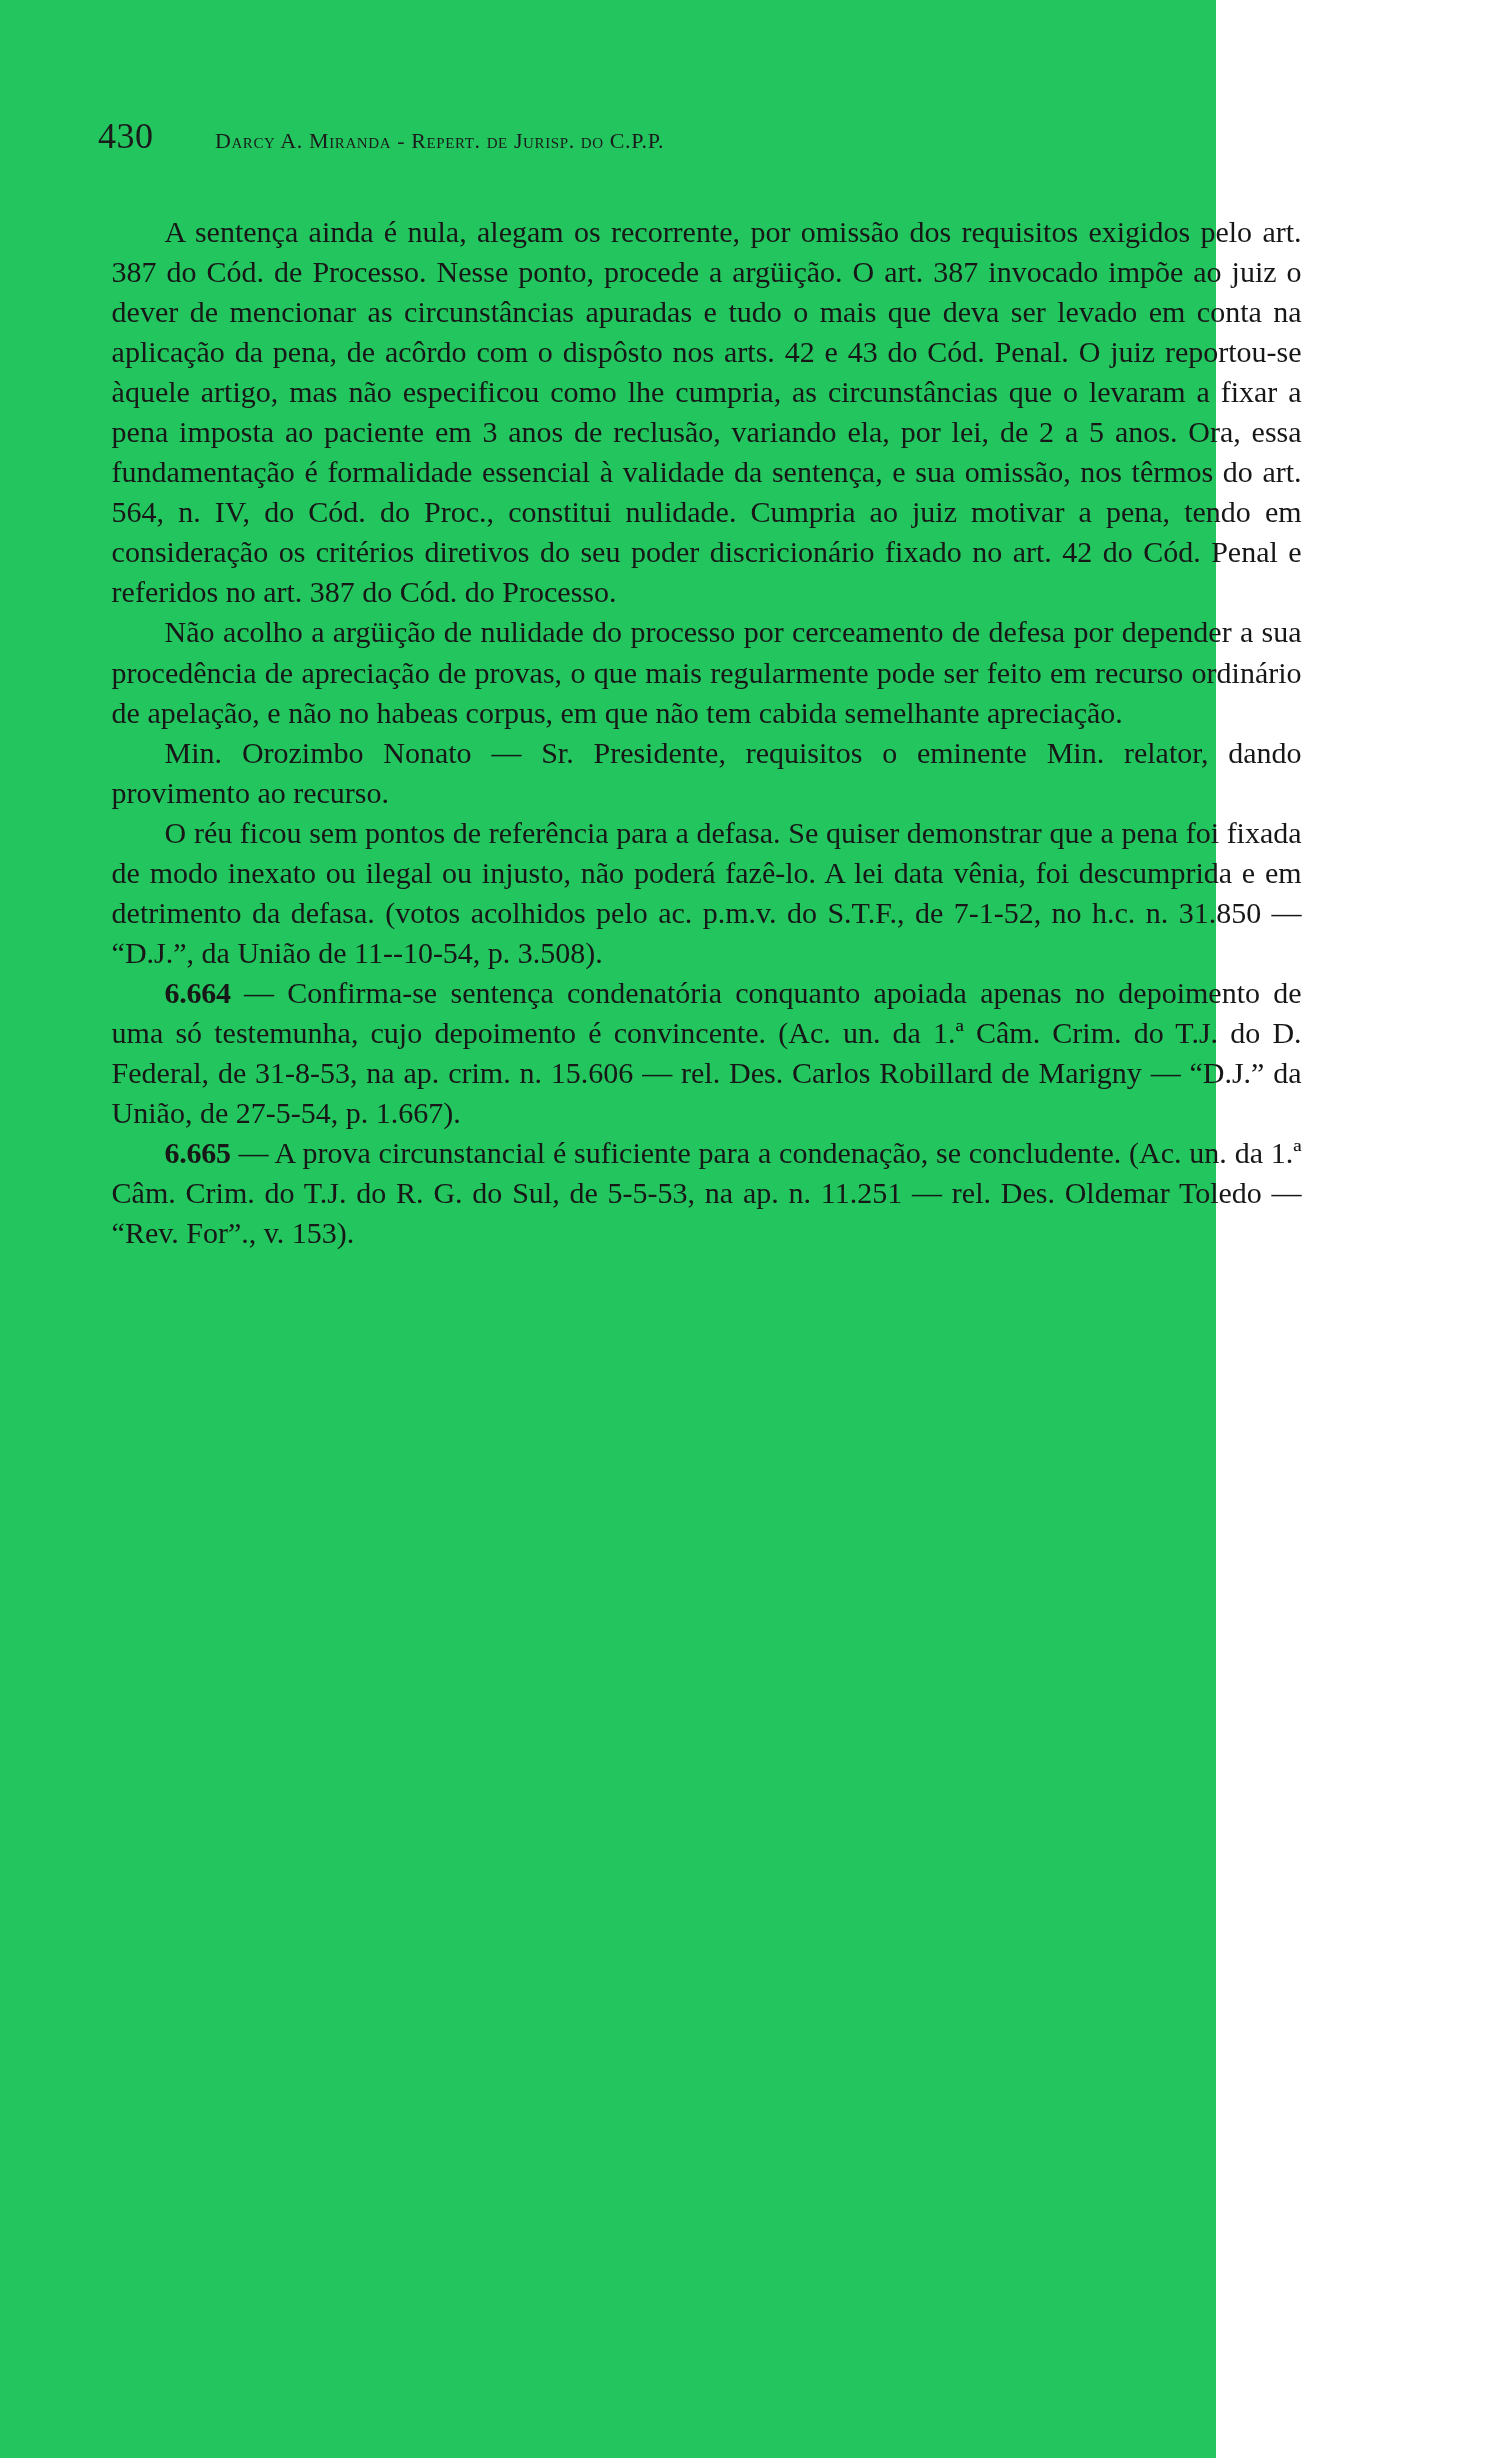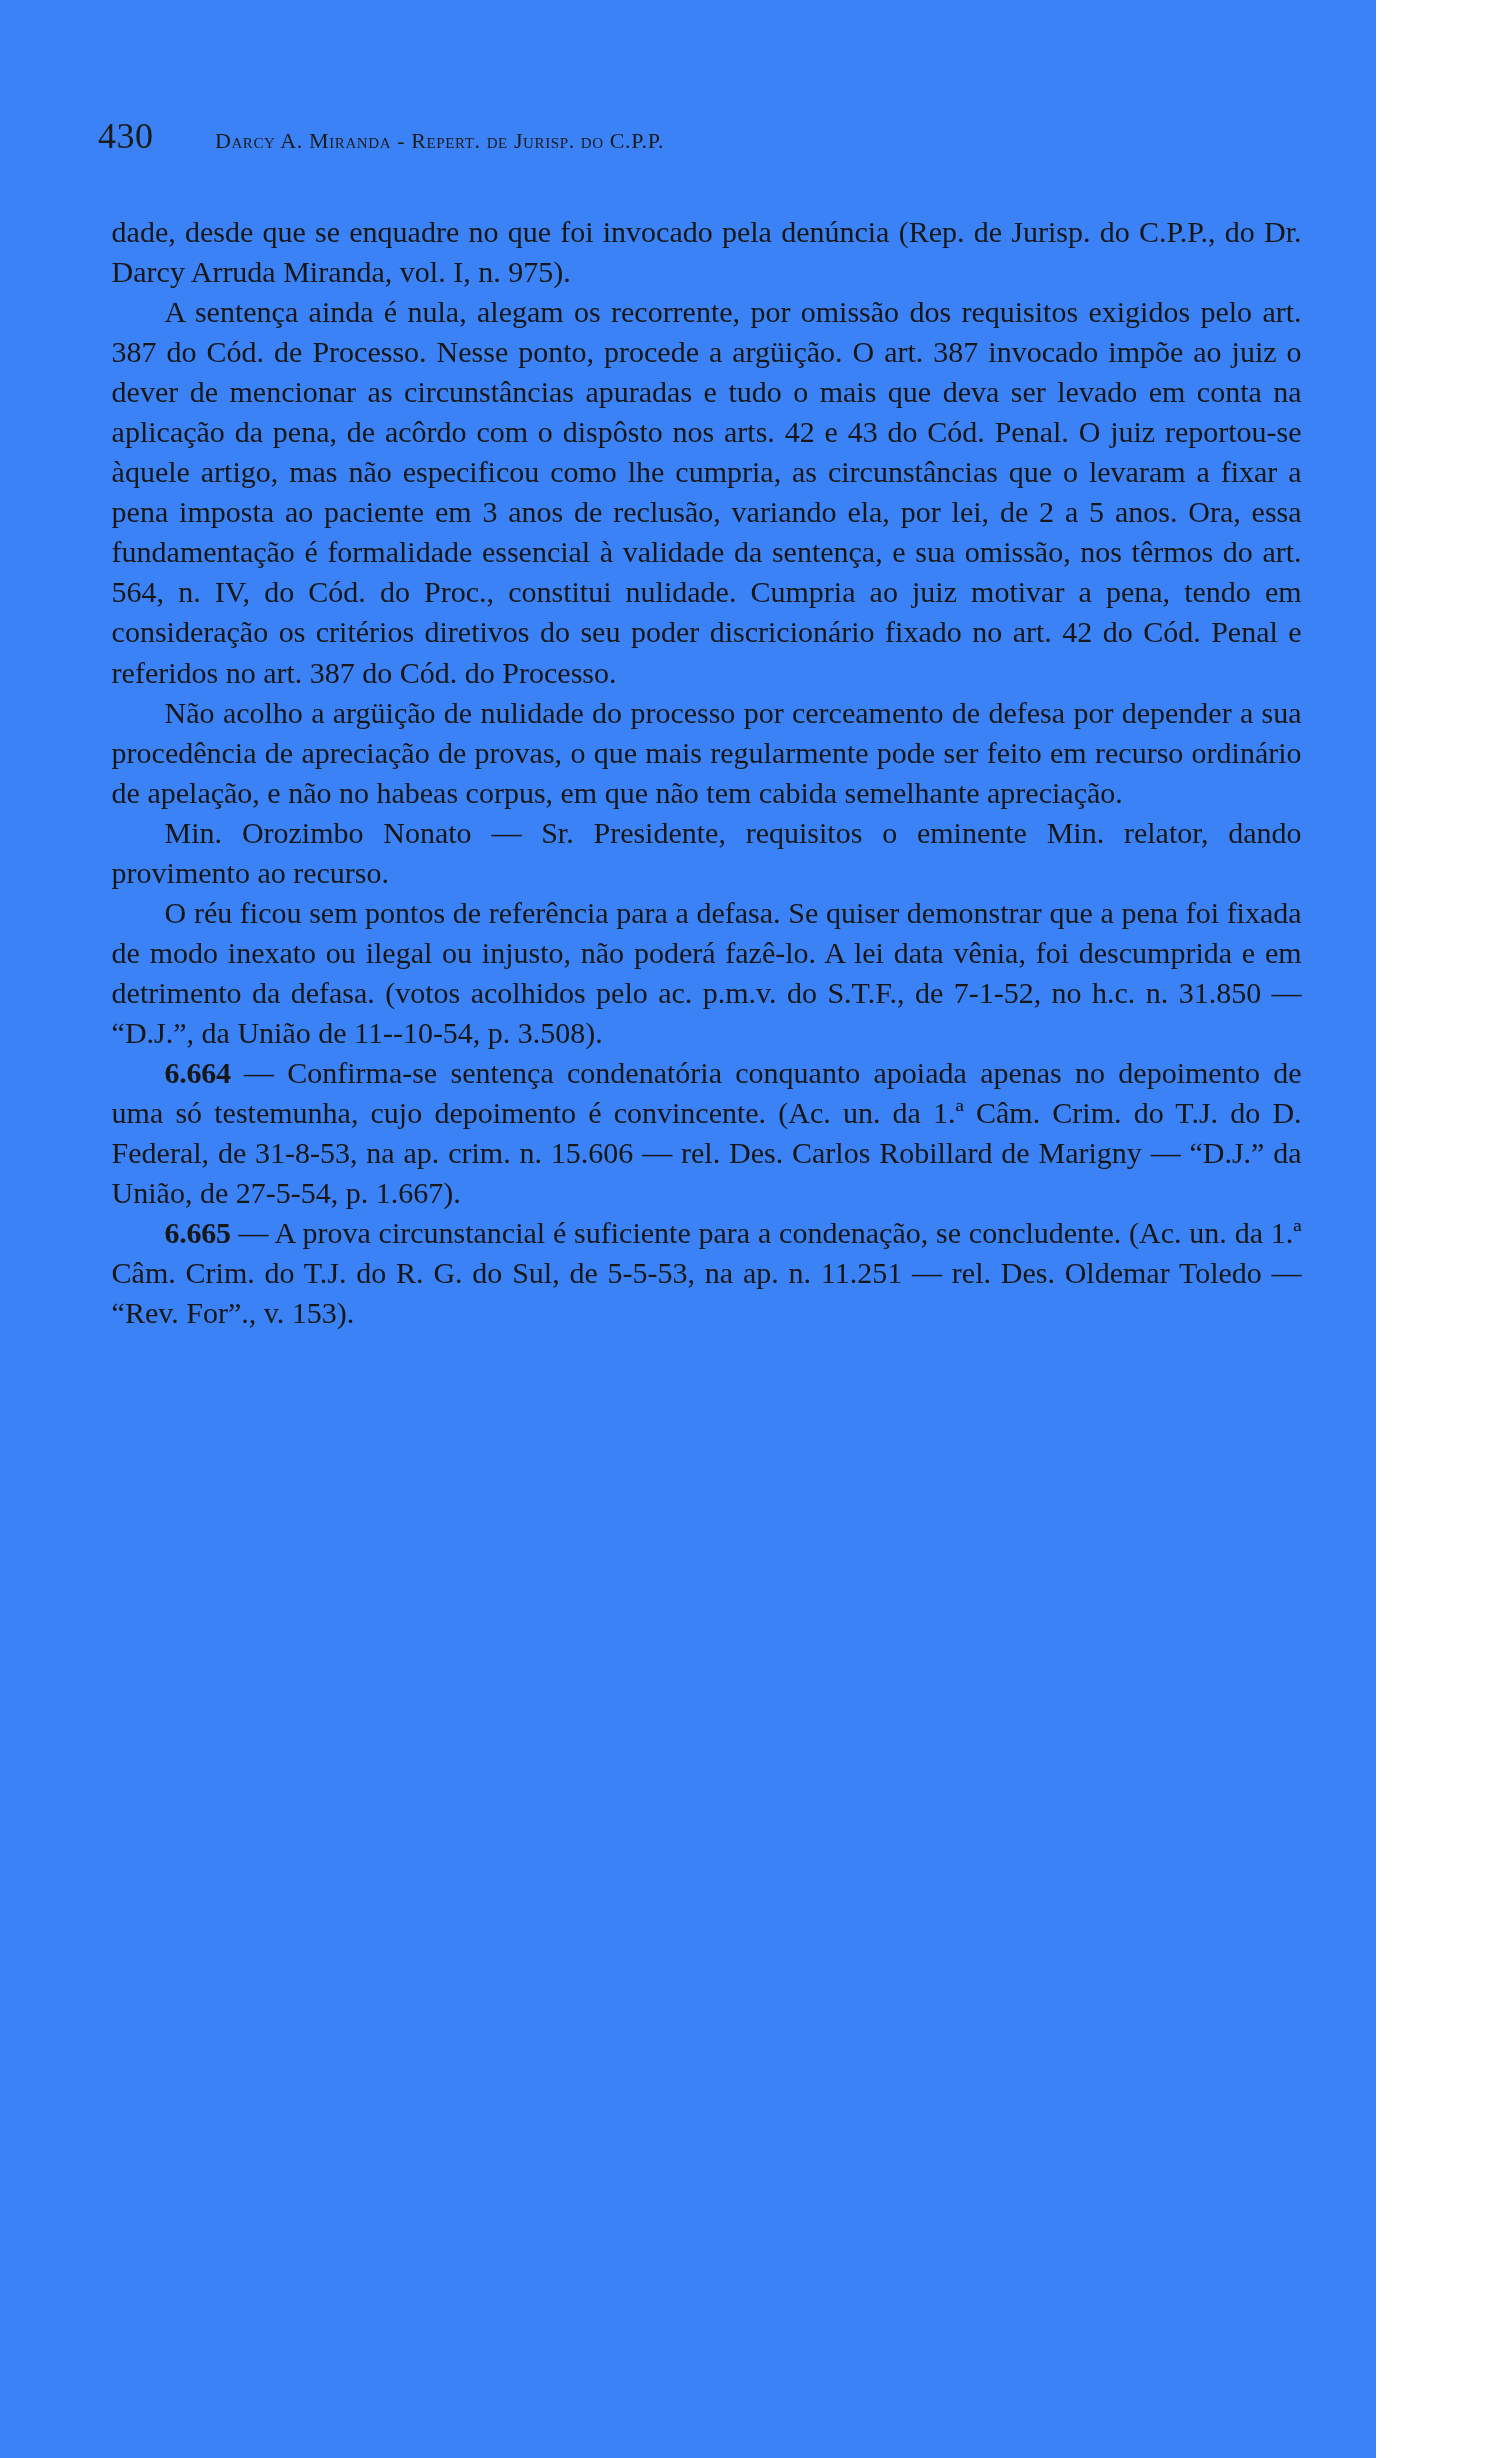--- a/index.html
+++ b/index.html
@@ -8,23 +8,23 @@
     background: #ffffff;
   }
   body {
     width: 1500px;
     min-height: 2459px;
     font-family: "Liberation Serif", serif;
     color: #1b1b1b;
   }
   .page {
     position: relative;
-    width: 1376px;
+    width: 1216px;
     min-height: 2459px;
-    background: #3b82f6;
+    background: #22c55e;
     box-sizing: border-box;
     padding: 0;
   }
   .content {
     position: absolute;
     left: 94px;
     top: 115px;
     width: 1268px;
   }
   .header-line {
@@ -77,21 +77,20 @@
 <div class="page">
   <div class="content">
 
     <div class="header-line">
       <div class="folio">430</div>
       <div class="running-head sc">Darcy A. Miranda - Repert. de Jurisp. do C.P.P.</div>
     </div>
 
     <div class="body-text">
 
-      <p>dade, desde que se enquadre no que foi invocado pela denúncia (Rep. de Jurisp. do C.P.P., do Dr. Darcy Arruda Miranda, vol. I, n. 975).</p>
       <p class="ind">A sentença ainda é nula, alegam os recorrente, por omissão dos requisitos exigidos pelo art. 387 do Cód. de Processo. Nesse ponto, procede a argüição. O art. 387 invocado impõe ao juiz o dever de mencionar as circunstâncias apuradas e tudo o mais que deva ser levado em conta na aplicação da pena, de acôrdo com o dispôsto nos arts. 42 e 43 do Cód. Penal. O juiz reportou-se àquele artigo, mas não especificou como lhe cumpria, as circunstâncias que o levaram a fixar a pena imposta ao paciente em 3 anos de reclusão, variando ela, por lei, de 2 a 5 anos. Ora, essa fundamentação é formalidade essencial à validade da sentença, e sua omissão, nos têrmos do art. 564, n. IV, do Cód. do Proc., constitui nulidade. Cumpria ao juiz motivar a pena, tendo em consideração os critérios diretivos do seu poder discricionário fixado no art. 42 do Cód. Penal e referidos no art. 387 do Cód. do Processo.</p>
       <p class="ind">Não acolho a argüição de nulidade do processo por cerceamento de defesa por depender a sua procedência de apreciação de provas, o que mais regularmente pode ser feito em recurso ordinário de apelação, e não no habeas corpus, em que não tem cabida semelhante apreciação.</p>
       <p class="ind">Min. Orozimbo Nonato — Sr. Presidente, requisitos o eminente Min. relator, dando provimento ao recurso.</p>
       <p class="ind">O réu ficou sem pontos de referência para a defasa. Se quiser demonstrar que a pena foi fixada de modo inexato ou ilegal ou injusto, não poderá fazê-lo. A lei data vênia, foi descumprida e em detrimento da defasa. (votos acolhidos pelo ac. p.m.v. do S.T.F., de 7-1-52, no h.c. n. 31.850 — “D.J.”, da União de 11--10-54, p. 3.508).</p>
 
       <p class="ind gap"><span class="entry-num">6.664</span> <span>— Confirma-se sentença condenatória conquanto apoiada apenas no depoimento de uma só testemunha, cujo depoimento é convincente. (Ac. un. da 1.ª Câm. Crim. do T.J. do D. Federal, de 31-8-53, na ap. crim. n. 15.606 — rel. Des. Carlos Robillard de Marigny — “D.J.” da União, de 27-5-54, p. 1.667).</span></p>
 
       <p class="ind gap"><span class="entry-num">6.665</span> <span>— A prova circunstancial é suficiente para a condenação, se concludente. (Ac. un. da 1.ª Câm. Crim. do T.J. do R. G. do Sul, de 5-5-53, na ap. n. 11.251 — rel. Des. Oldemar Toledo — “Rev. For”., v. 153).</span></p>
 
     </div>

